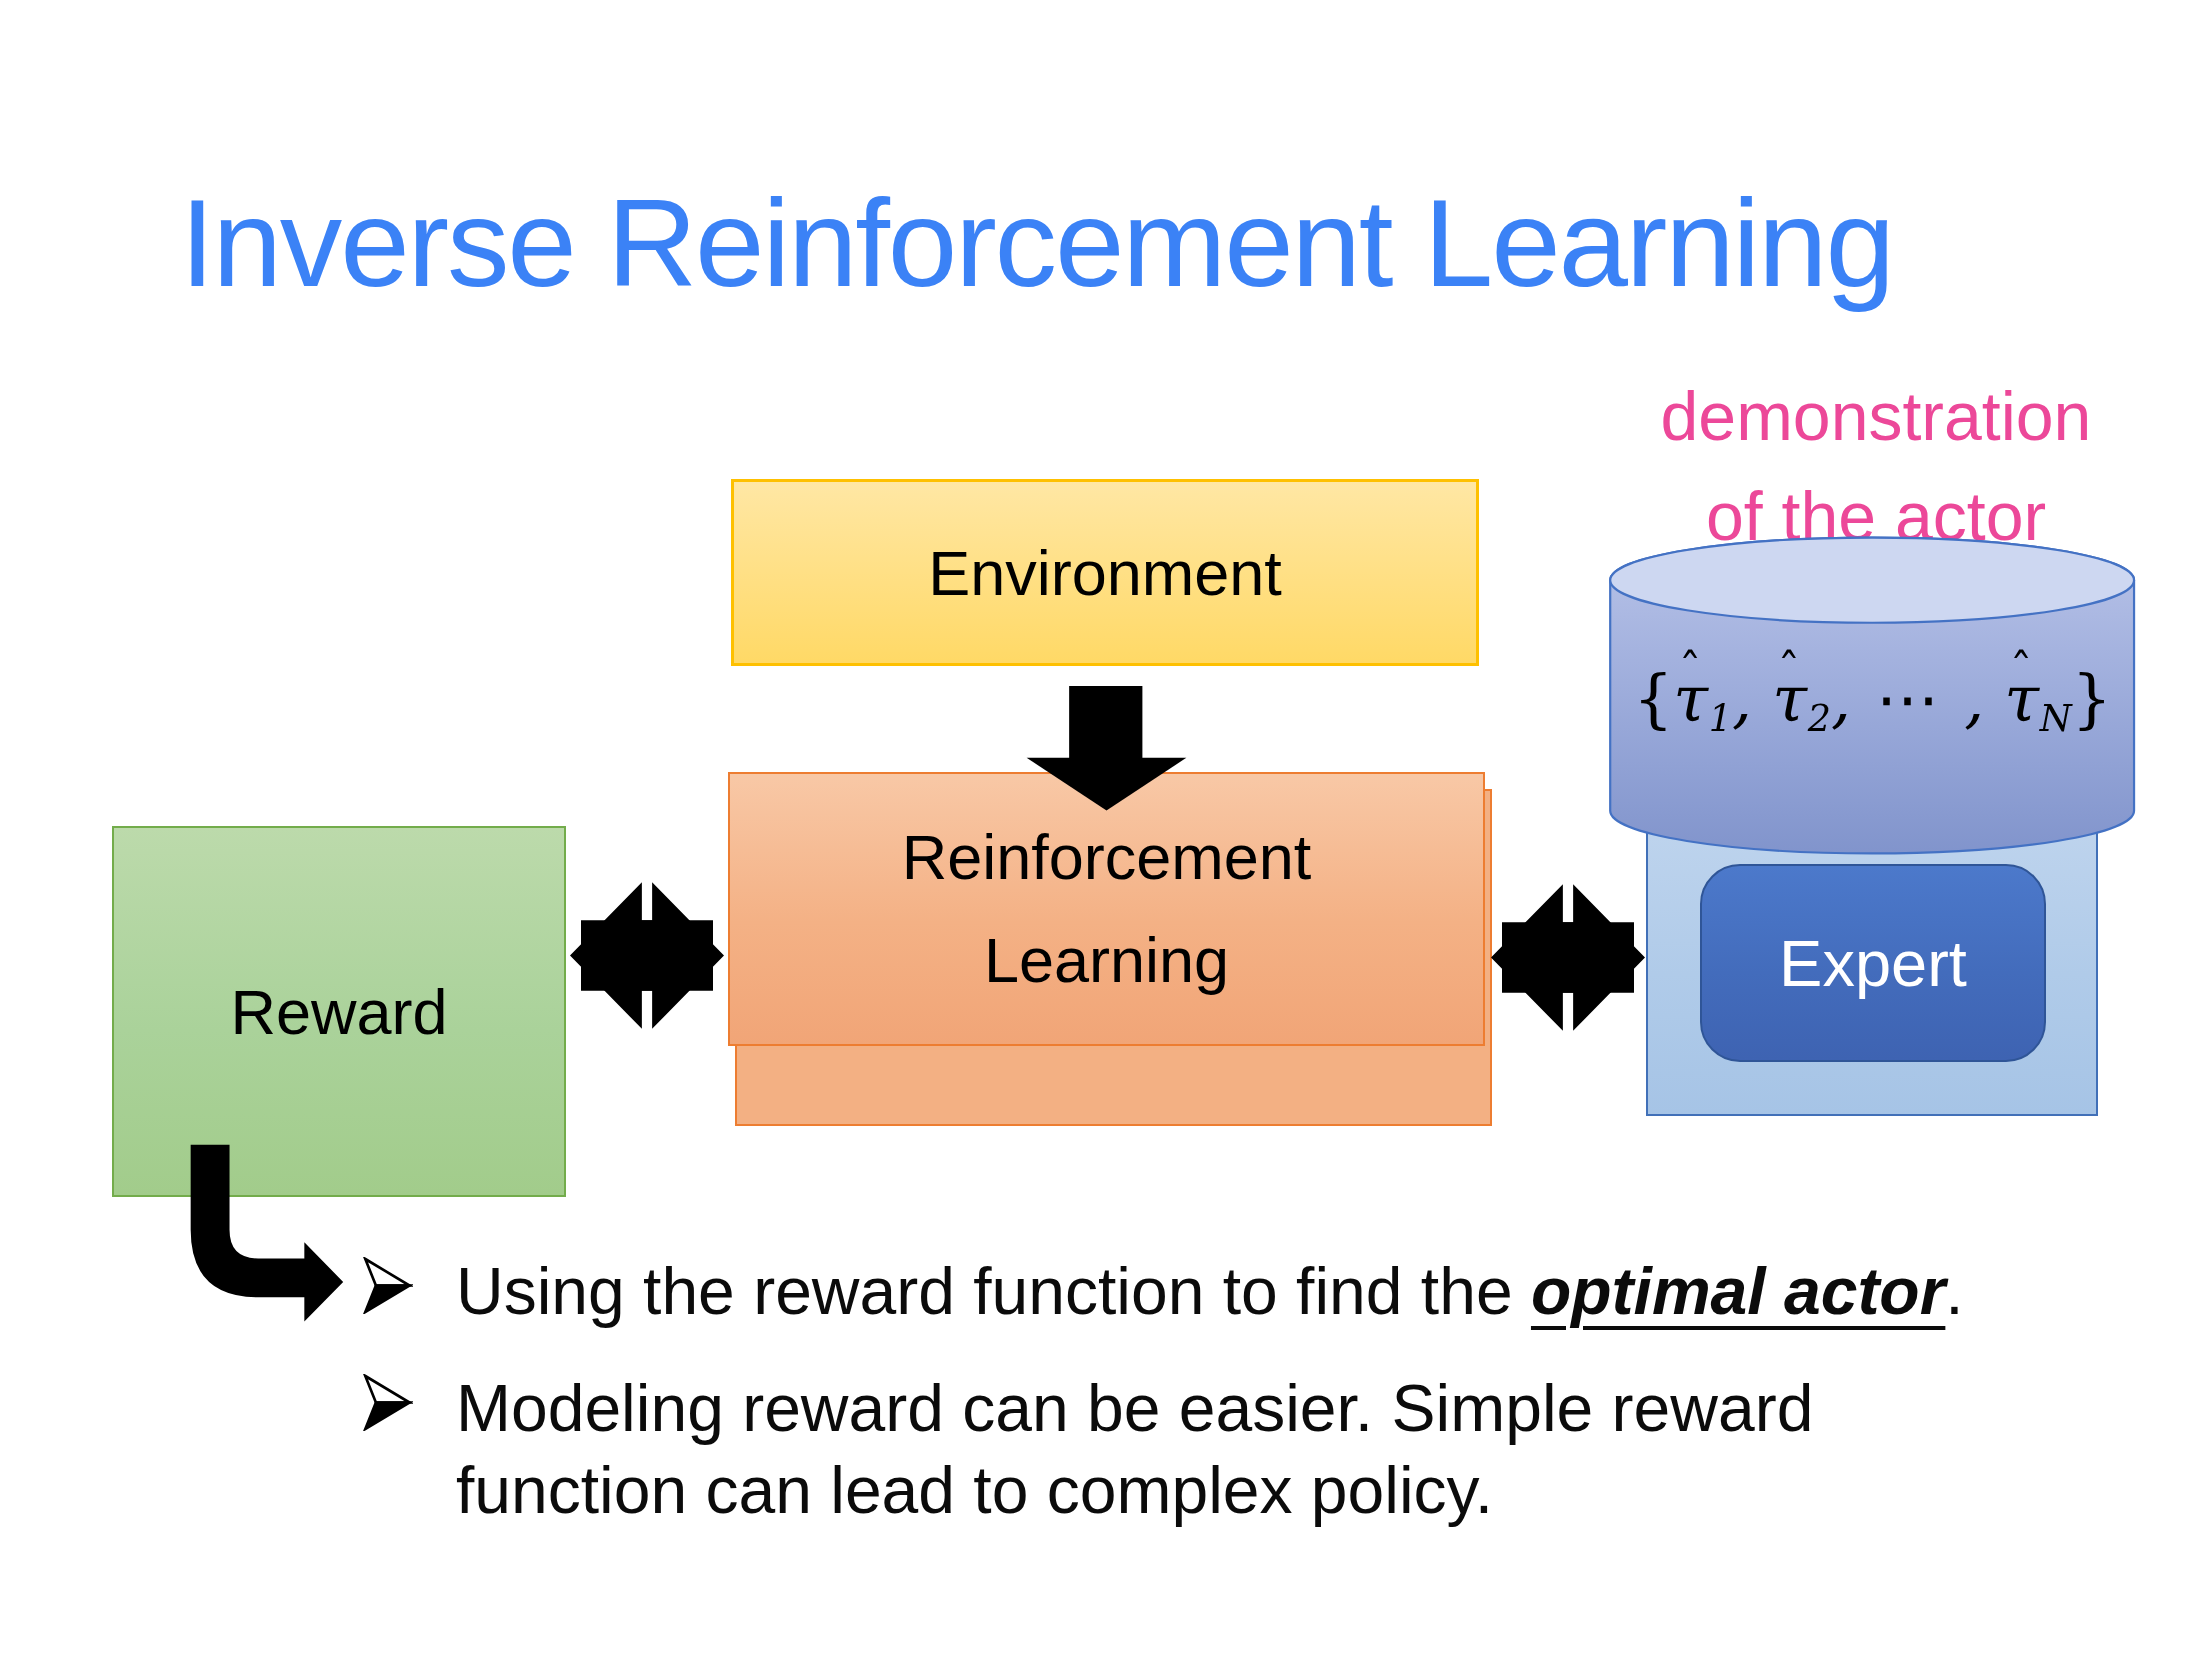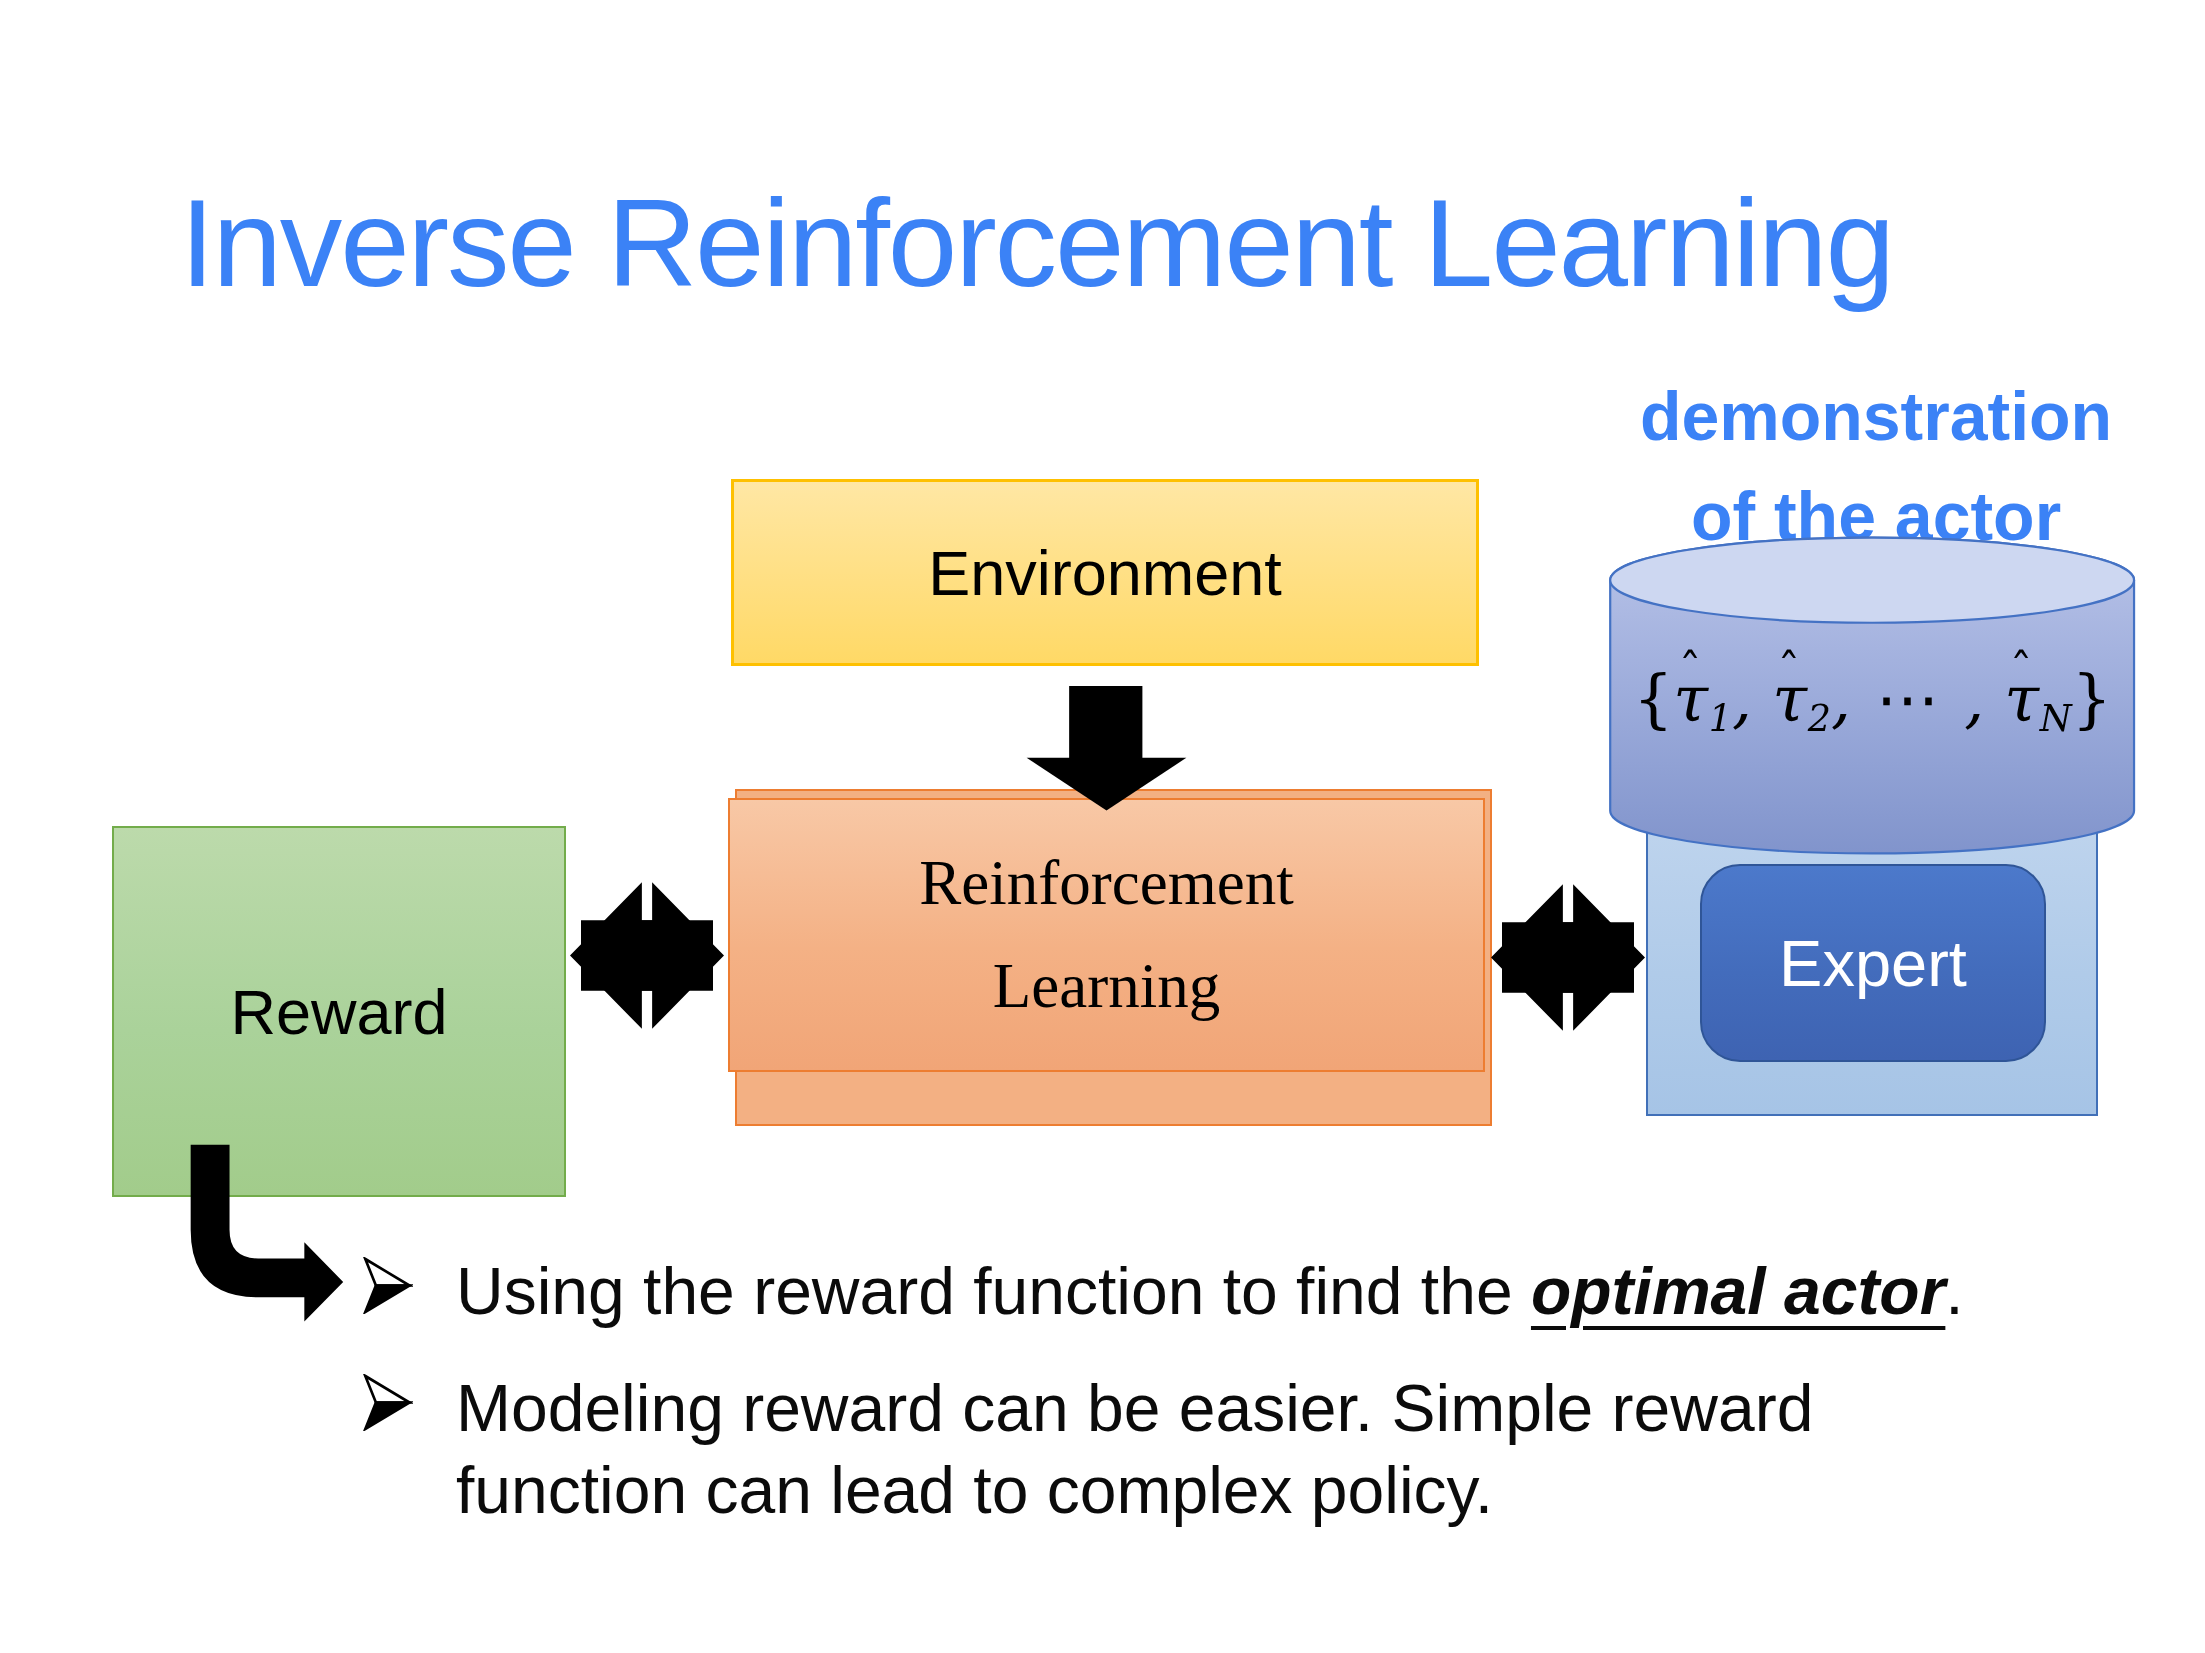--- a/index.html
+++ b/index.html
@@ -10,40 +10,40 @@
   .abs{position:absolute;}
 
   .title{
     left:180px;top:175px;width:1926px;
     font-size:125px;line-height:1.08;letter-spacing:-2.2px;font-weight:400;color:#3b82f6;
     white-space:nowrap;
   }
 
   .demo-caption{
     left:1604px;top:366px;width:544px;text-align:center;
-    font-size:68px;line-height:100px;color:#3b82f6;font-weight:bold;
+    font-size:68px;line-height:100px;color:#ec4899;
   }
 
   
   .box{box-sizing:border-box;display:flex;align-items:center;justify-content:center;text-align:center;}
   .env-box{
     left:731px;top:479px;width:748px;height:187px;
     background:linear-gradient(180deg,#ffe7a4 0%,#ffdd79 70%,#ffd966 100%);
     border:3.7px solid #fec000;
     font-size:63px;z-index:3;
   }
   .rl-back{
     left:735px;top:789px;width:757px;height:337px;
     background:#f3b083;border:2.9px solid #ed7d31;box-sizing:border-box;z-index:1;
   }
   .rl-box{
-    left:728px;top:798px;width:757px;height:274px;
+    left:728px;top:772px;width:757px;height:274px;
     background:linear-gradient(180deg,#f8c8a6 0%,#f4b185 55%,#f1a577 100%);
     border:2.9px solid #ed7d31;
-    font-size:63px;line-height:103px;z-index:2;font-family:Liberation Serif, serif;
+    font-size:63px;line-height:103px;z-index:2;
   }
   .reward-box{
     left:112px;top:826px;width:454px;height:371px;
     background:linear-gradient(180deg,#bcdaab 0%,#aad29a 55%,#a2cc8b 100%);
     border:2.9px solid #73ac4b;
     font-size:63px;line-height:82px;z-index:2;text-align:center;
   }
   .expert-container{
     left:1646px;top:801px;width:452px;height:315px;
     background:linear-gradient(180deg,#c0d5ee 0%,#b0cbe9 55%,#a6c4e6 100%);

